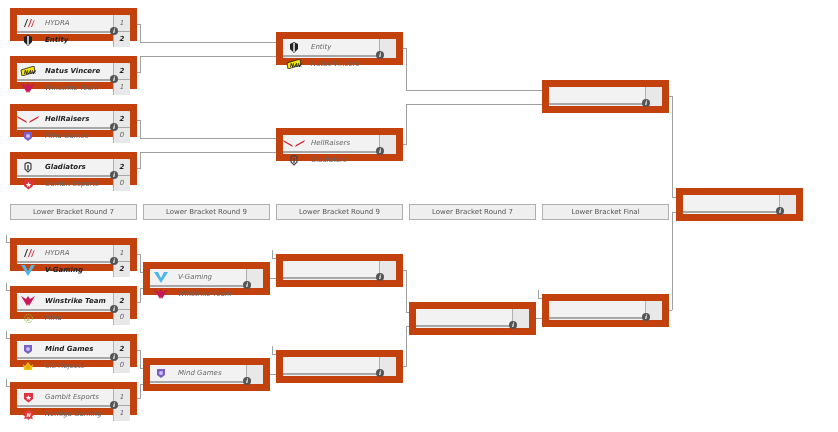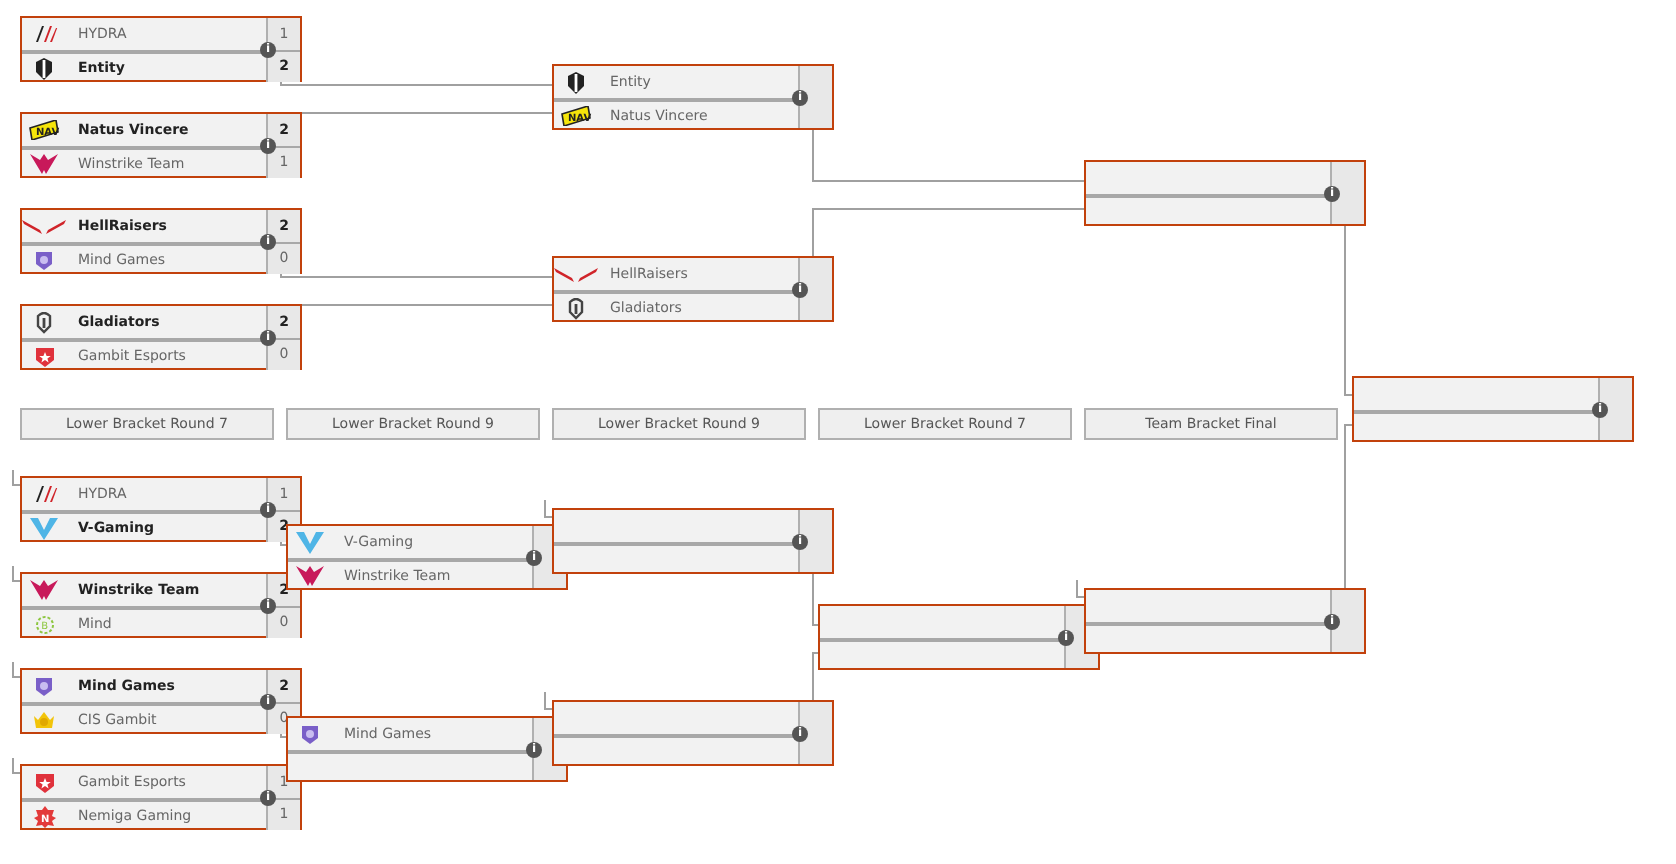--- a/index.html
+++ b/index.html
@@ -1,19 +1,19 @@
 <!DOCTYPE html>
 <html><head>
   <meta charset="utf-8">
   <style>
     html, body { margin: 0; padding: 0; background: #ffffff; }
     body { width: 838px; height: 432px; position: relative; overflow: hidden;
            font-family: "DejaVu Sans", sans-serif; font-size: 7px; color: #555; }
-    .match { position: absolute; width: 141px; height: 33px; box-sizing: border-box;
-             border: 1px solid #c2410c; background: #f2f2f2; }
+    .match { position: absolute; width: 127px; height: 33px; box-sizing: border-box;
+             border: 7px solid #c2410c; background: #f2f2f2; font-style: italic; }
     .row { position: absolute; left: 0; right: 0; height: 16px; display: flex; align-items: center; }
     .row.top { top: 0; border-bottom: 2px solid #a8a8a8; }
     .row.bot { top: 17px; }
     .logo { width: 22px; height: 16px; display: flex; align-items: center; justify-content: center; flex: 0 0 22px; }
     .name { flex: 1; padding-left: 6px; white-space: nowrap; overflow: hidden; color: #666; }
     .name.win { font-weight: bold; color: #222; }
     .score { position: absolute; right: 0; top: 0; width: 16px; height: 16px; border-left: 1px solid #b0b0b0;
              background: #e8e8e8; text-align: center; line-height: 16px; color: #666; }
     .score.win { font-weight: bold; color: #222; }
     .row.top .score { height: 16px; }
@@ -244,21 +244,21 @@
   <div class="row top"></div>
   <div class="row bot"></div>
   <span class="empty-score"></span>
   <span class="info">i</span>
 </div>
 
 <div class="label" style="left:10px">Lower Bracket Round 7</div>
 <div class="label" style="left:143px">Lower Bracket Round 9</div>
 <div class="label" style="left:276px">Lower Bracket Round 9</div>
 <div class="label" style="left:409px">Lower Bracket Round 7</div>
-<div class="label" style="left:542px">Team Bracket Final</div>
+<div class="label" style="left:542px">Lower Bracket Final</div>
 
 <div class="match" style="left:10px;top:238px">
   <div class="row top">
       <span class="logo">
         <svg width="14" height="10" viewBox="0 0 14 10">
           <path d="M3 9 L6 1 L7 1 L4 9Z" fill="#222"></path>
           <path d="M7 9 L10 1 L11 1 L8 9Z" fill="#d0242a"></path>
           <path d="M10 9 L13 2 L13.6 2 L11 9Z" fill="#d0242a"></path>
         </svg>
       </span>
@@ -311,21 +311,21 @@
       <span class="name win">Mind Games</span>
       <span class="score win">2</span>
     </div>
   <div class="row bot">
       <span class="logo">
         <svg width="12" height="11" viewBox="0 0 12 11">
           <path d="M1 3 L3 5 L6 1 L9 5 L11 3 L10 9 L2 9Z" fill="#f2c40a"></path>
           <circle cx="6" cy="6" r="2" fill="#e0a800"></circle>
         </svg>
       </span>
-      <span class="name">CIS Gambit</span>
+      <span class="name">CIS Rejects</span>
       <span class="score">0</span>
     </div>
   <span class="info">i</span>
 </div>
 
 <div class="match" style="left:10px;top:382px">
   <div class="row top">
       <span class="logo">
         <svg width="11" height="11" viewBox="0 0 11 11">
           <path d="M1 1 L10 1 L10 7 L5.5 10.5 L1 7Z" fill="#e0323c"></path>

